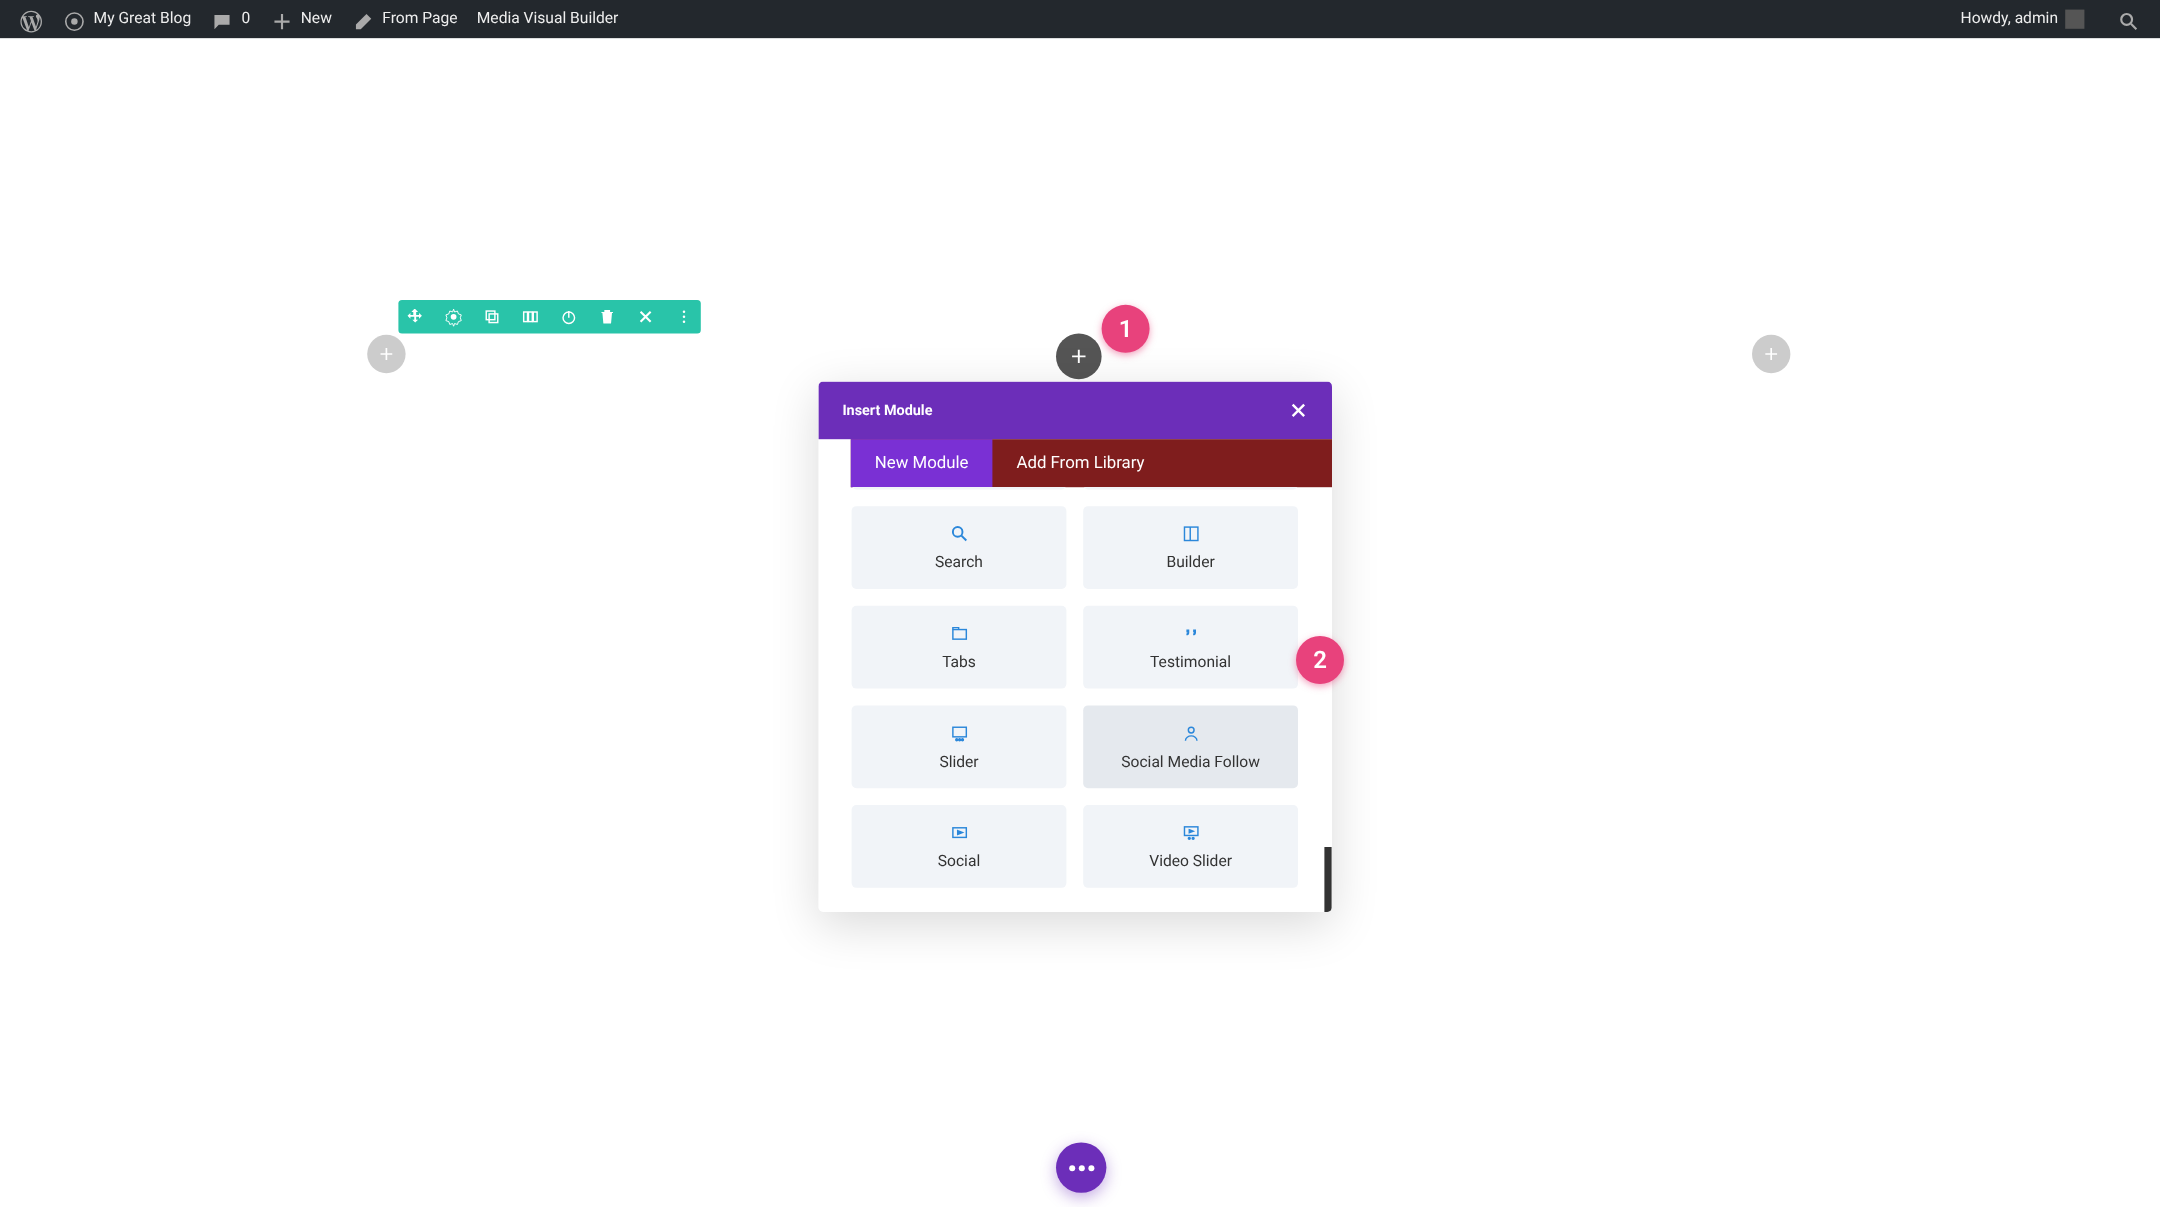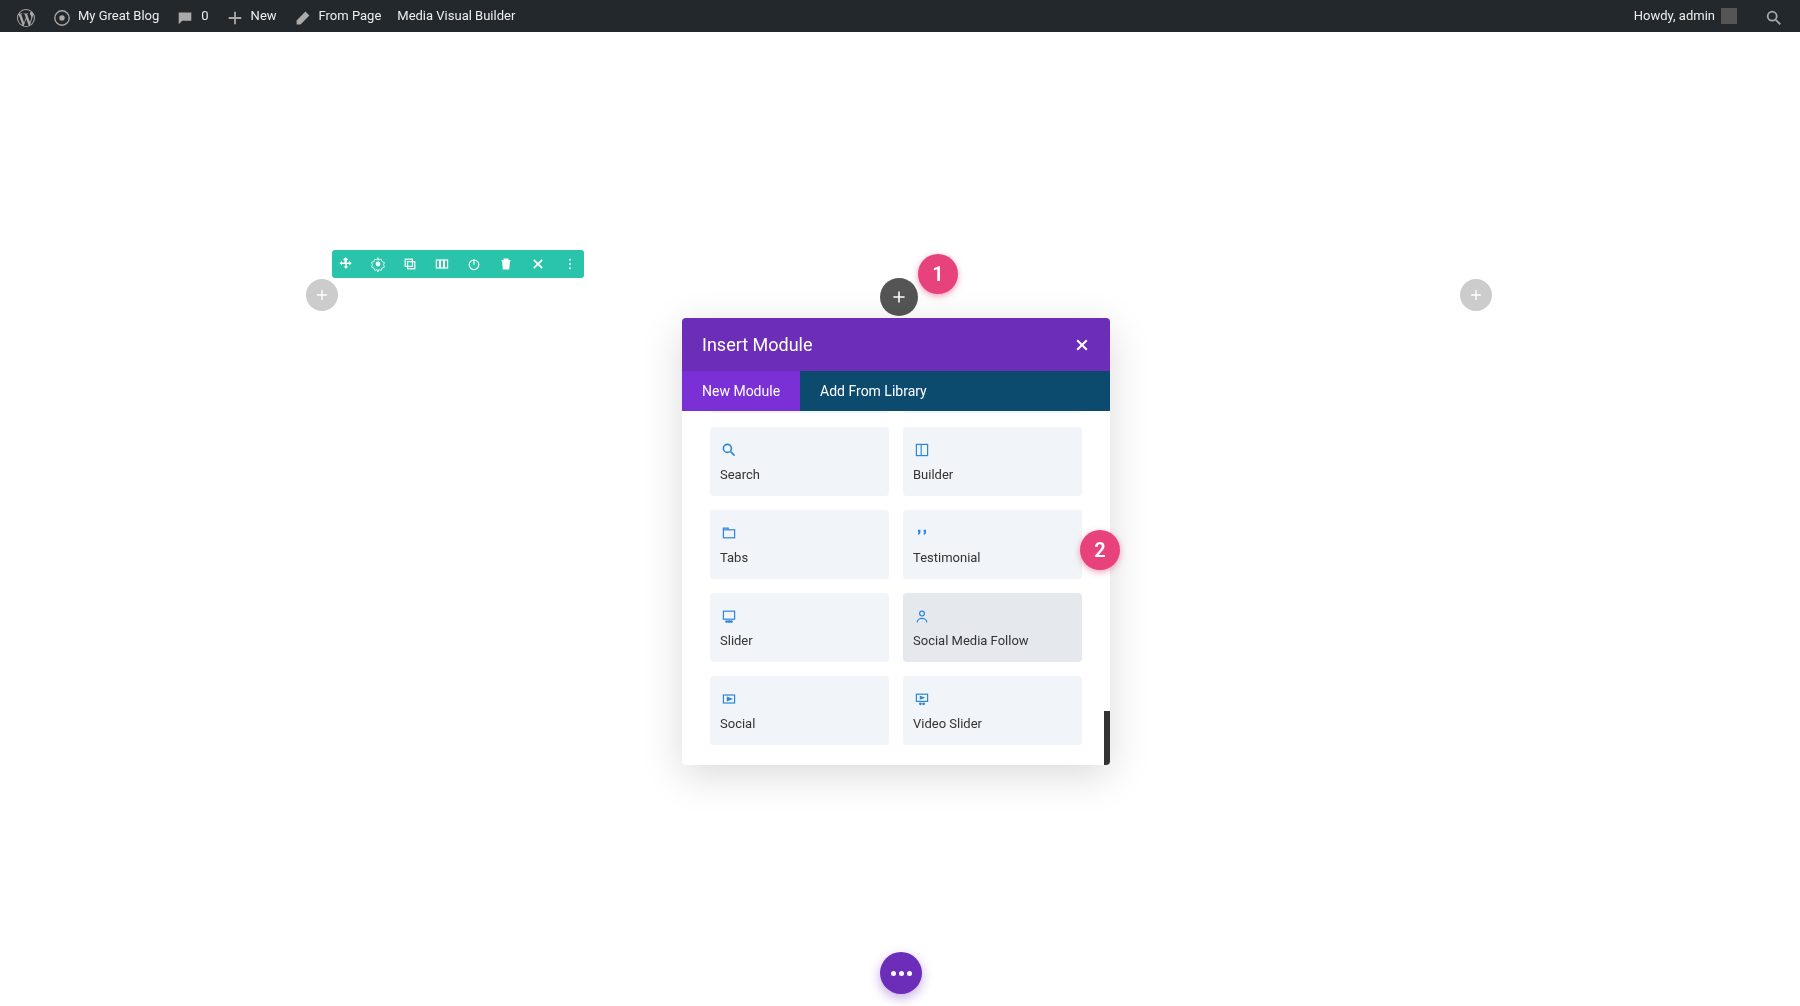--- a/index.html
+++ b/index.html
@@ -24,32 +24,32 @@
     .plus-circle { position: absolute; width: 32px; height: 32px; border-radius: 50%; display: flex; align-items: center; justify-content: center; cursor: pointer; }
     .plus-gray { background: #ccc; color: #fff; }
     .plus-dark { background: #555; color: #fff; }
     
     
     .anno-badge { position: absolute; width: 40px; height: 40px; border-radius: 50%; background: #e8427c; color: #fff; display: flex; align-items: center; justify-content: center; font-size: 20px; font-weight: 600; box-shadow: 0 2px 6px rgba(232,66,124,0.5); z-index: 100; }
     
     
     .modal { position: absolute; left: 682px; top: 286px; width: 428px; background: #fff; border-radius: 4px; box-shadow: 0 10px 40px rgba(0,0,0,0.15); overflow: hidden; }
     .modal-header { background: #6c2eb9; color: #fff; padding: 16px 20px; display: flex; justify-content: space-between; align-items: center; }
-    .modal-title { font-size: 18px; font-weight: 400; }
+    .modal-title { font-size: 12px; font-weight: 700; }
     .modal-close { cursor: pointer; font-size: 18px; }
-    .modal-tabs { background: #0c4a6e; display: flex; }
+    .modal-tabs { background: #7f1d1d; display: flex; margin-left: 27px; }
     .modal-tab { padding: 12px 20px; color: #fff; font-size: 14px; cursor: pointer; }
     .modal-tab.active { background: #7a30d4; }
     
     .modal-body { padding: 0 28px 20px 28px; position: relative; max-height: 430px; overflow-y: auto; }
     .module-row-clip { height: 2px; overflow: visible; position: relative; }
     .module-row-clip .mg-row { position: absolute; bottom: 0; left: 0; right: 0; }
     .module-grid { display: flex; flex-direction: column; gap: 14px; padding-top: 14px; }
     .mg-row { display: flex; gap: 14px; }
-    .module-card { flex: 1; background: #f1f4f8; border-radius: 4px; padding: 14px 10px; display: flex; flex-direction: column; align-items: flex-start; gap: 8px; cursor: pointer; }
+    .module-card { flex: 1; background: #f1f4f8; border-radius: 4px; padding: 14px 10px; display: flex; flex-direction: column; align-items: center; gap: 8px; cursor: pointer; }
     .module-card.highlight { background: #e5e9ee; }
     .module-card .mc-icon { width: 18px; height: 18px; color: #2b87da; display: flex; align-items: center; justify-content: center; }
     .module-card .mc-label { font-size: 13px; color: #333; }
     
     .scrollbar-track { position: absolute; right: 0; top: 300px; width: 6px; height: 130px; background: #333; }
     
     
     .fab { position: absolute; left: 880px; top: 920px; width: 42px; height: 42px; border-radius: 50%; background: #6c2eb9; display: flex; align-items: center; justify-content: center; cursor: pointer; box-shadow: 0 4px 12px rgba(108,46,185,0.4); }
     .fab-dots { display: flex; gap: 3px; }
     .fab-dot { width: 5px; height: 5px; border-radius: 50%; background: #fff; }

